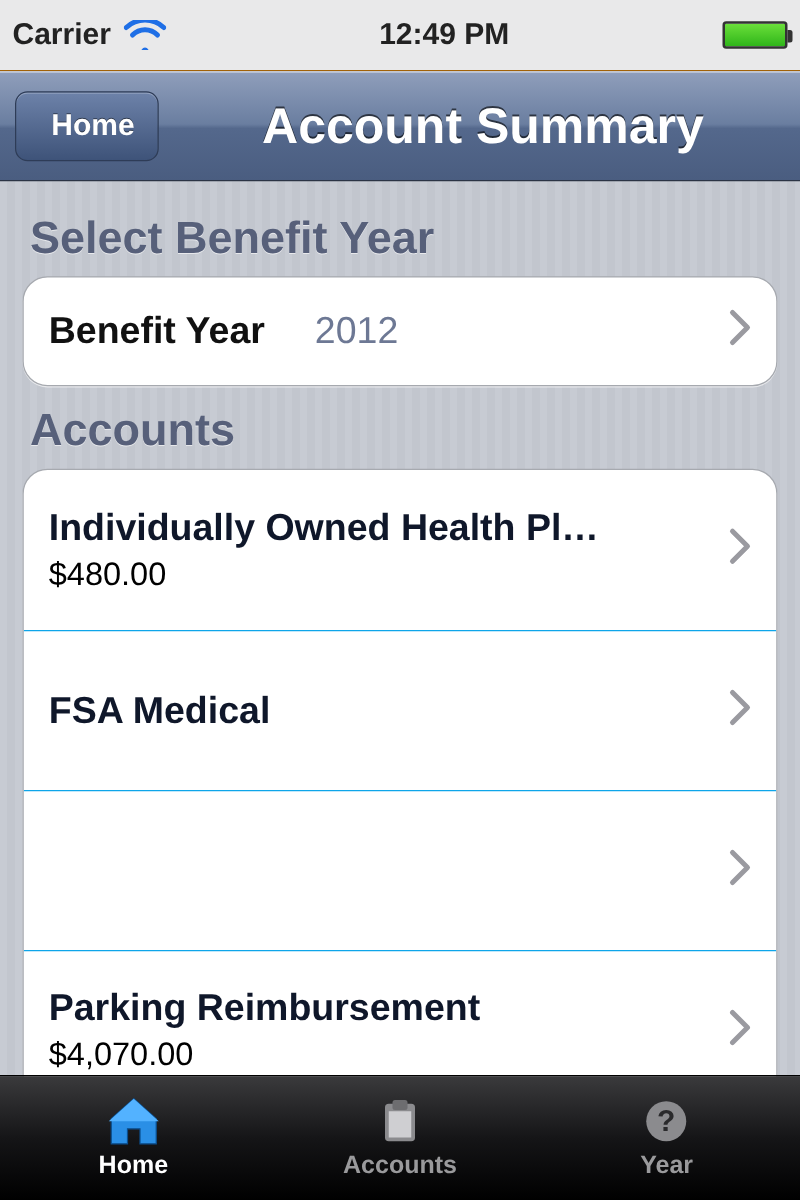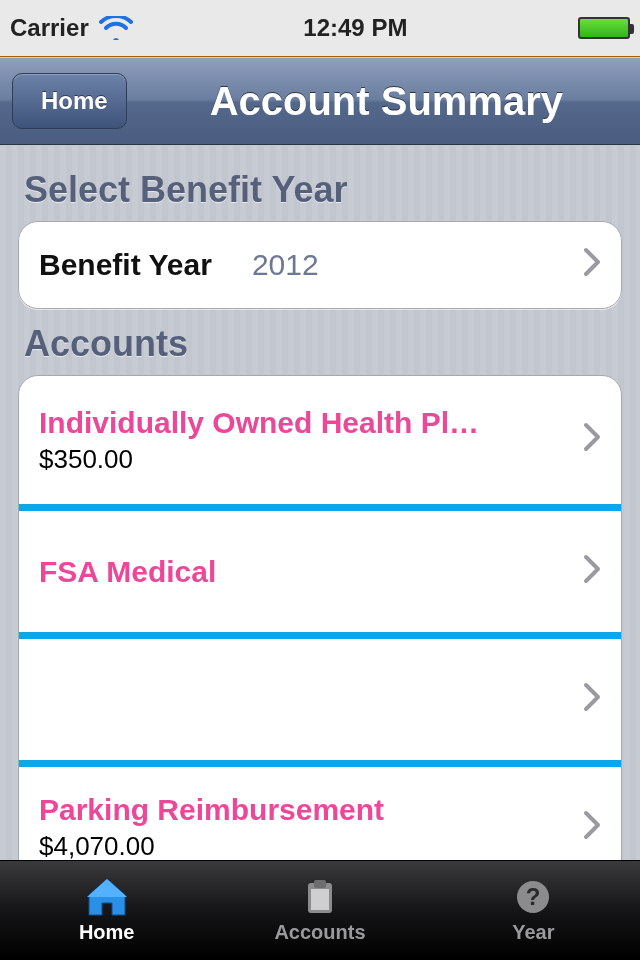--- a/index.html
+++ b/index.html
@@ -82,30 +82,30 @@
     border-radius: 20px;
     box-shadow: 0 1px 0 rgba(255,255,255,.6), inset 0 0 0 1px rgba(255,255,255,.6);
     overflow: hidden;
   }
   .row {
     display:flex; align-items:center;
     padding: 22px 20px;
     min-height: 86px;
     position: relative;
   }
-  .row + .row { border-top:7px solid #0ea5e9; }
+  .row + .row { border-top:1px solid #0ea5e9; }
   .row .chev {
     margin-left:auto; color:#9a9aa0; font-size:36px;
   }
   .row-label { font-size:30px; font-weight:700; color:#111; }
   .row-value { font-size:30px; color:#6d7894; font-weight:500; margin-left:40px; }
 
   .acct-row { flex-direction: row; align-items: center; padding: 26px 20px; min-height: 128px; }
   .acct-text { display:flex; flex-direction:column; gap:4px; max-width: 510px; }
-  .acct-name { font-size:30px; font-weight:800; color:#ec4899; white-space:nowrap; overflow:hidden; text-overflow:ellipsis; }
+  .acct-name { font-size:30px; font-weight:800; color:#0f172a; white-space:nowrap; overflow:hidden; text-overflow:ellipsis; }
   .acct-amt  { font-size:26px; color:#000; font-weight:400; }
 
   
   .tab-bar {
     position: absolute; bottom:0; left:0; right:0;
     height: 100px;
     background: linear-gradient(#3a3a3c,#151517 50%,#000);
     border-top:1px solid #000;
     display:flex;
   }
@@ -159,21 +159,21 @@
       </span>
     </div>
   </div>
 
   <div class="section-header">Accounts</div>
 
   <div class="card">
     <div class="row acct-row">
       <div class="acct-text">
         <span class="acct-name">Individually Owned Health Pl…</span>
-        <span class="acct-amt">$350.00</span>
+        <span class="acct-amt">$480.00</span>
       </div>
       <span class="chev">
         <svg class="chevron-svg" viewBox="0 0 18 30">
             <polyline points="3,3 15,15 3,27"></polyline>
           </svg>
       </span>
     </div>
     <div class="row acct-row">
       <div class="acct-text">
         <span class="acct-name">FSA Medical</span>

